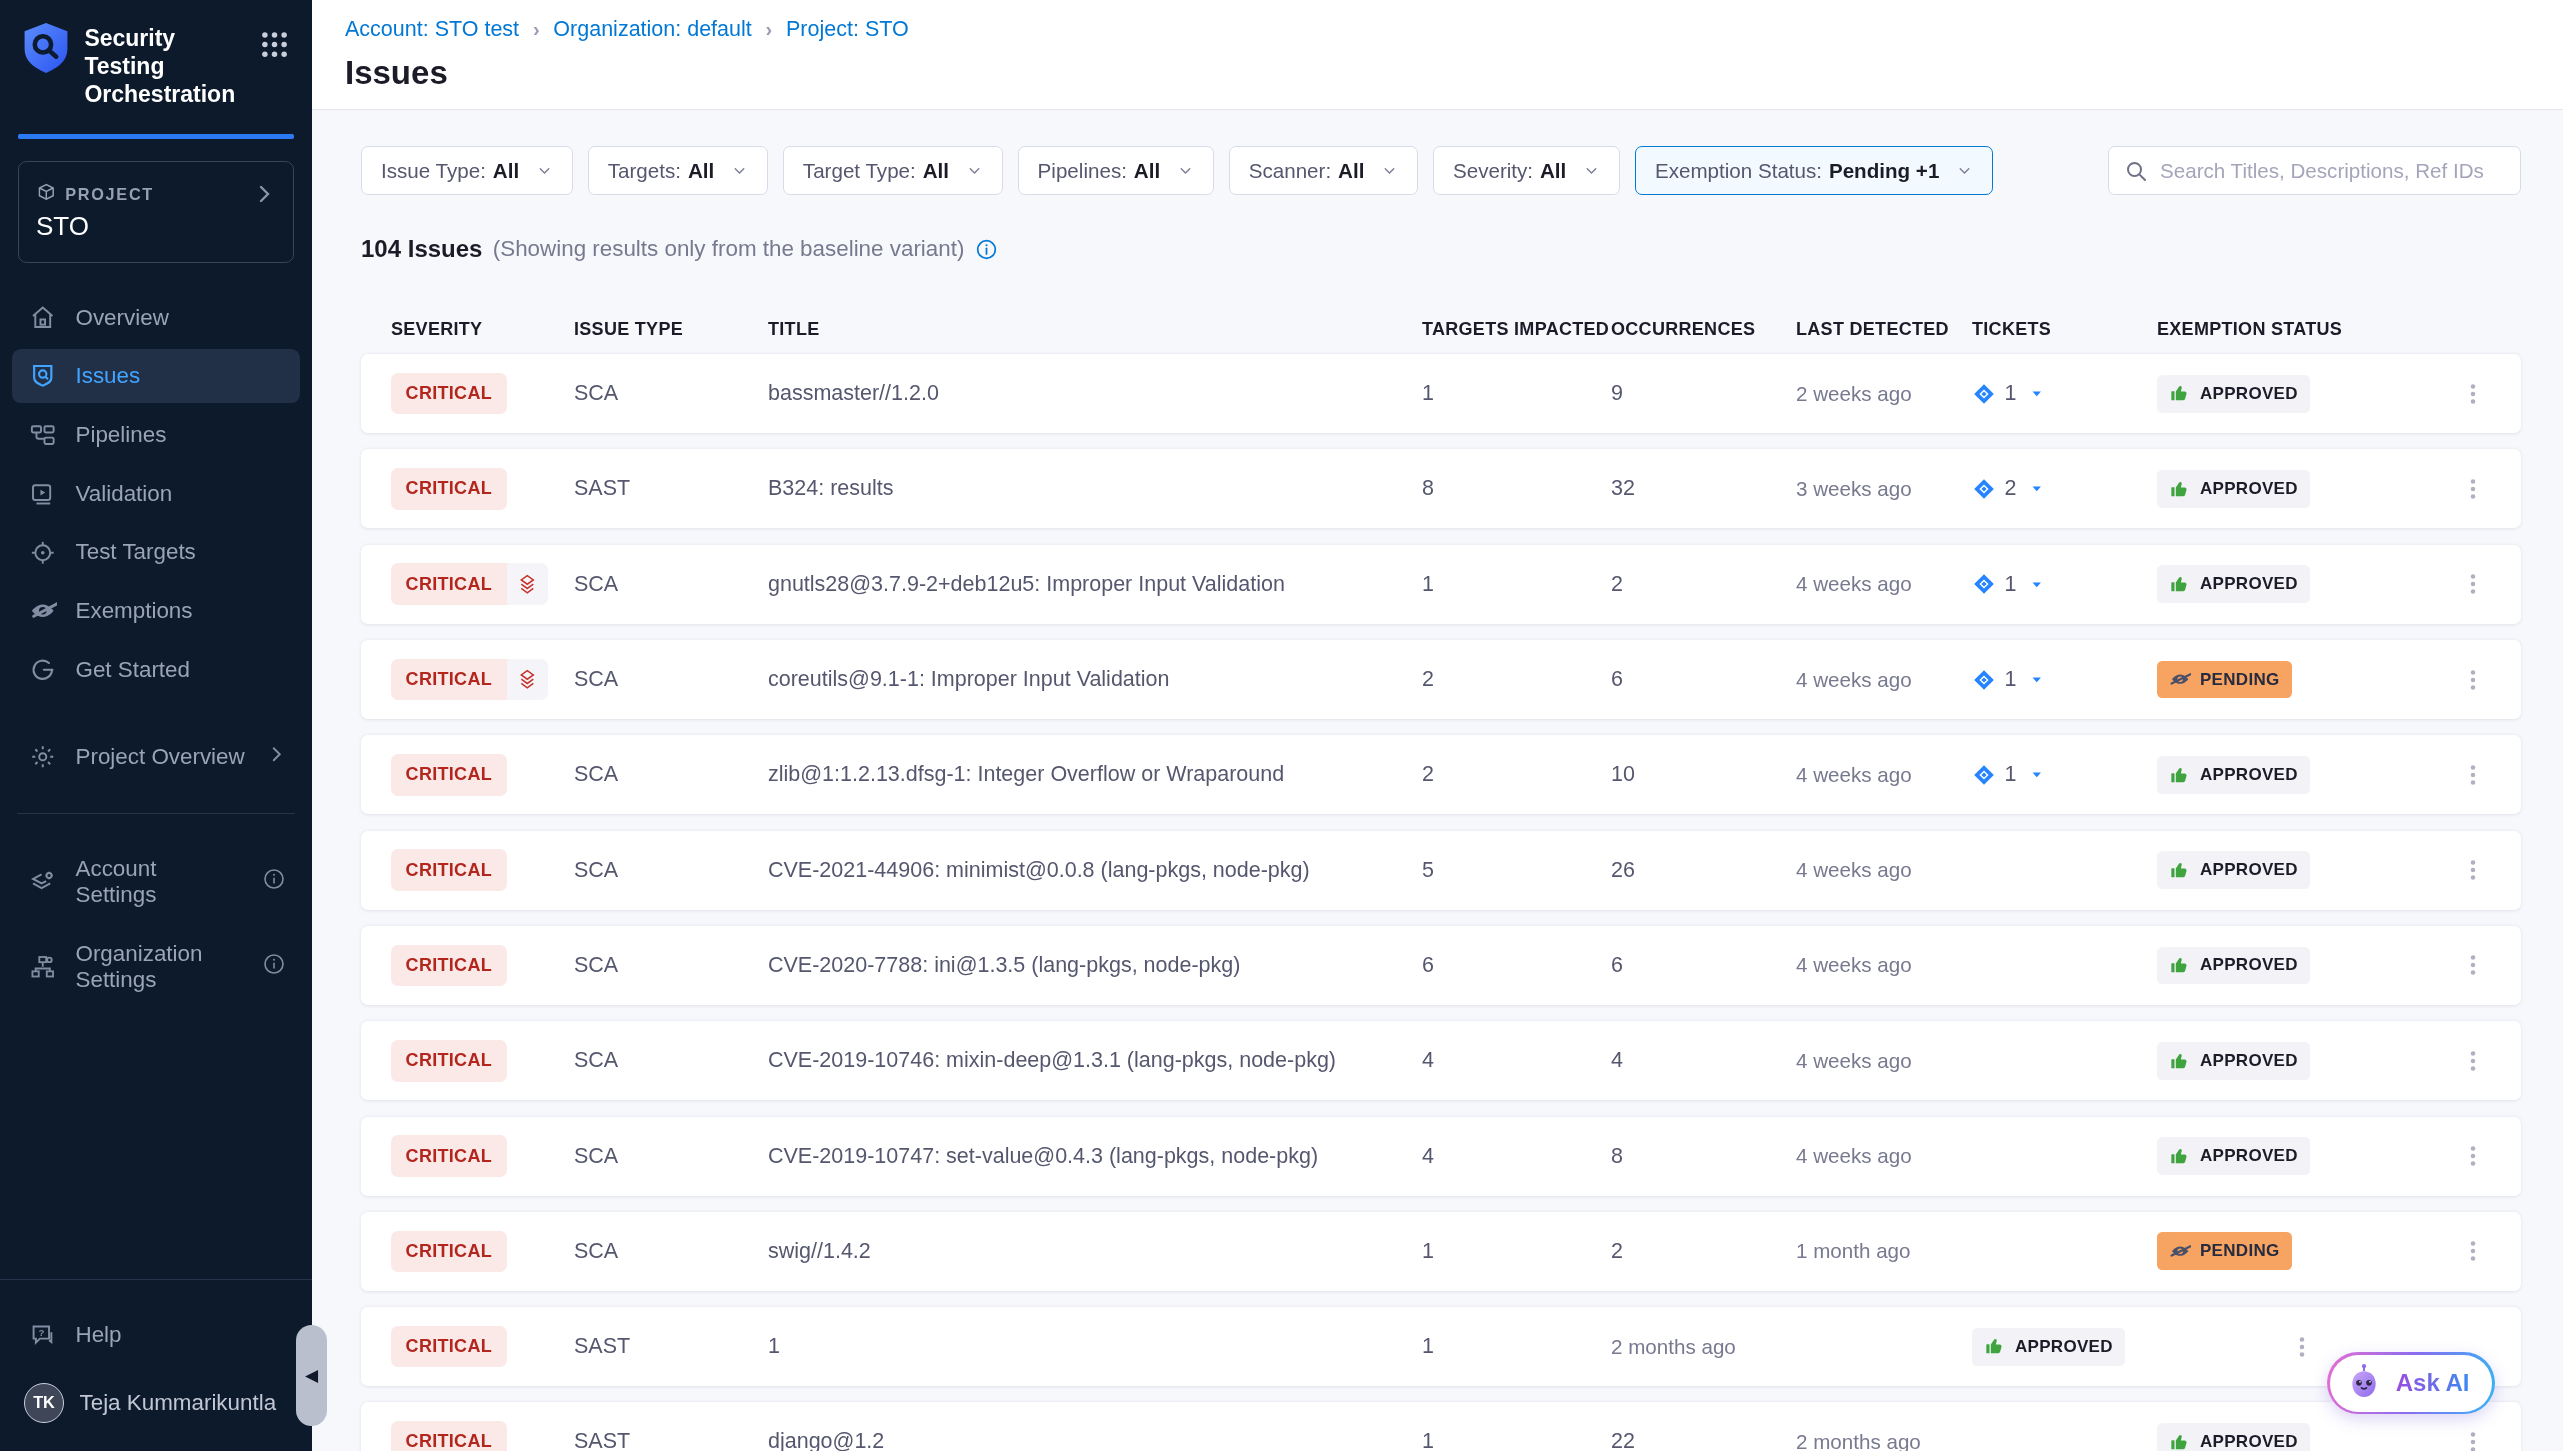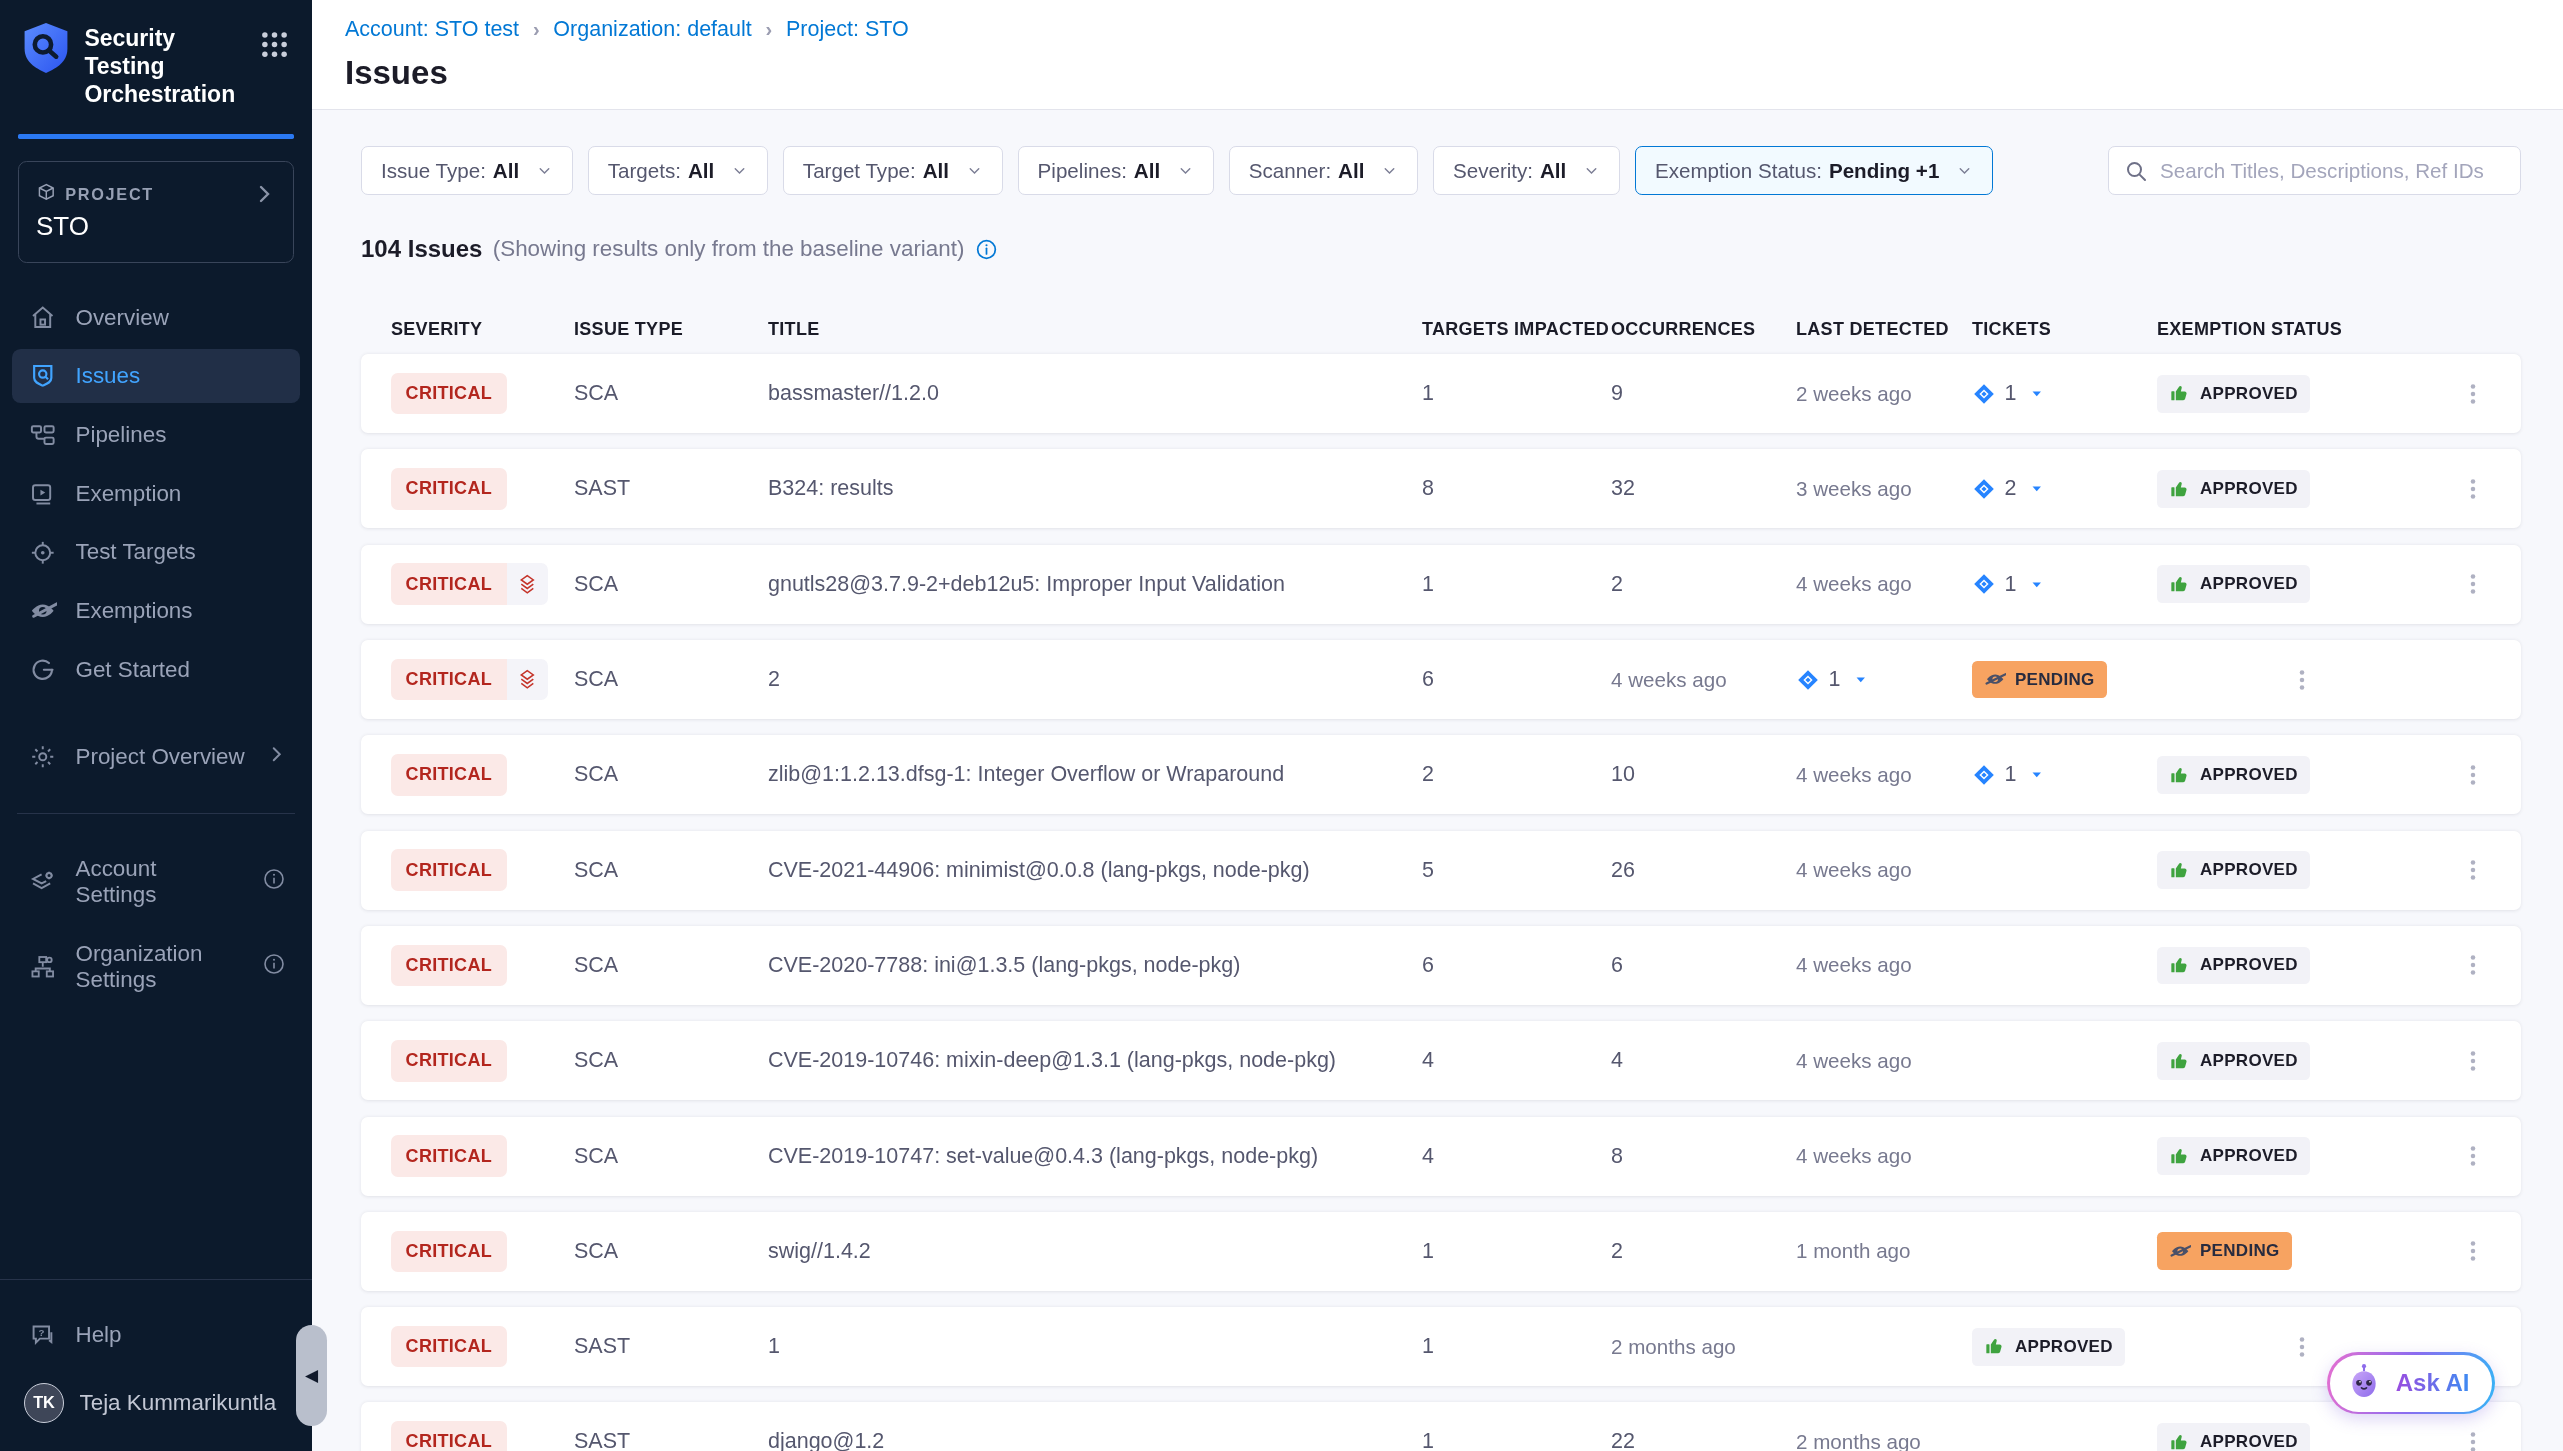--- a/index.html
+++ b/index.html
@@ -203,21 +203,21 @@
           <span>Pipelines</span>
         </div>
         <div class="nav-item">
           <span class="icon" style="display: flex;">
             <svg viewBox="0 0 24 24" fill="none" stroke="currentColor" stroke-width="1.7">
               <rect x="3.5" y="4.5" width="15" height="13" rx="2"></rect>
               <path d="M10 8.5v5l4.2-2.5z" fill="currentColor" stroke="none"></path>
               <path d="M18.5 20.5h-12"></path>
             </svg>
           </span>
-          <span>Exemption</span>
+          <span>Validation</span>
         </div>
         <div class="nav-item">
           <span class="icon" style="display: flex;">
             <svg viewBox="0 0 24 24" fill="none" stroke="currentColor" stroke-width="1.7">
               <circle cx="12" cy="12" r="6.5"></circle>
               <circle cx="12" cy="12" r="1.6" fill="currentColor" stroke="none"></circle>
               <line x1="12" y1="2.5" x2="12" y2="5.5"></line>
               <line x1="12" y1="18.5" x2="12" y2="21.5"></line>
               <line x1="2.5" y1="12" x2="5.5" y2="12"></line>
               <line x1="18.5" y1="12" x2="21.5" y2="12"></line>
@@ -562,20 +562,21 @@
                 <span class="sev-main">CRITICAL</span>
                 <span class="sev-ext">
                   <svg viewBox="0 0 24 26" fill="none" stroke="currentColor" stroke-width="1.8">
                     <path d="M12 3 5 8l7 5 7-5z"></path>
                     <path d="M5 13l7 5 7-5"></path>
                     <path d="M5 18l7 5 7-5"></path>
                   </svg>
                 </span>
               </span></div>
             <div class="cell type">SCA</div>
+            <div class="cell title">coreutils@9.1-1: Improper Input Validation</div>
             <div class="cell num">2</div>
             <div class="cell num">6</div>
             <div class="cell date">4 weeks ago</div>
             <div class="cell tickets">
               <span class="jira">
                 <svg viewBox="0 0 24 24">
                   <path d="M12 2.2 21.8 12 12 21.8 2.2 12z" fill="#2684FF"></path>
                   <path d="M12 7.4 16.6 12 12 16.6 7.4 12z" fill="#FFFFFF"></path>
                   <path d="M12 9.4 14.6 12 12 14.6 9.4 12z" fill="#2684FF"></path>
                 </svg>

